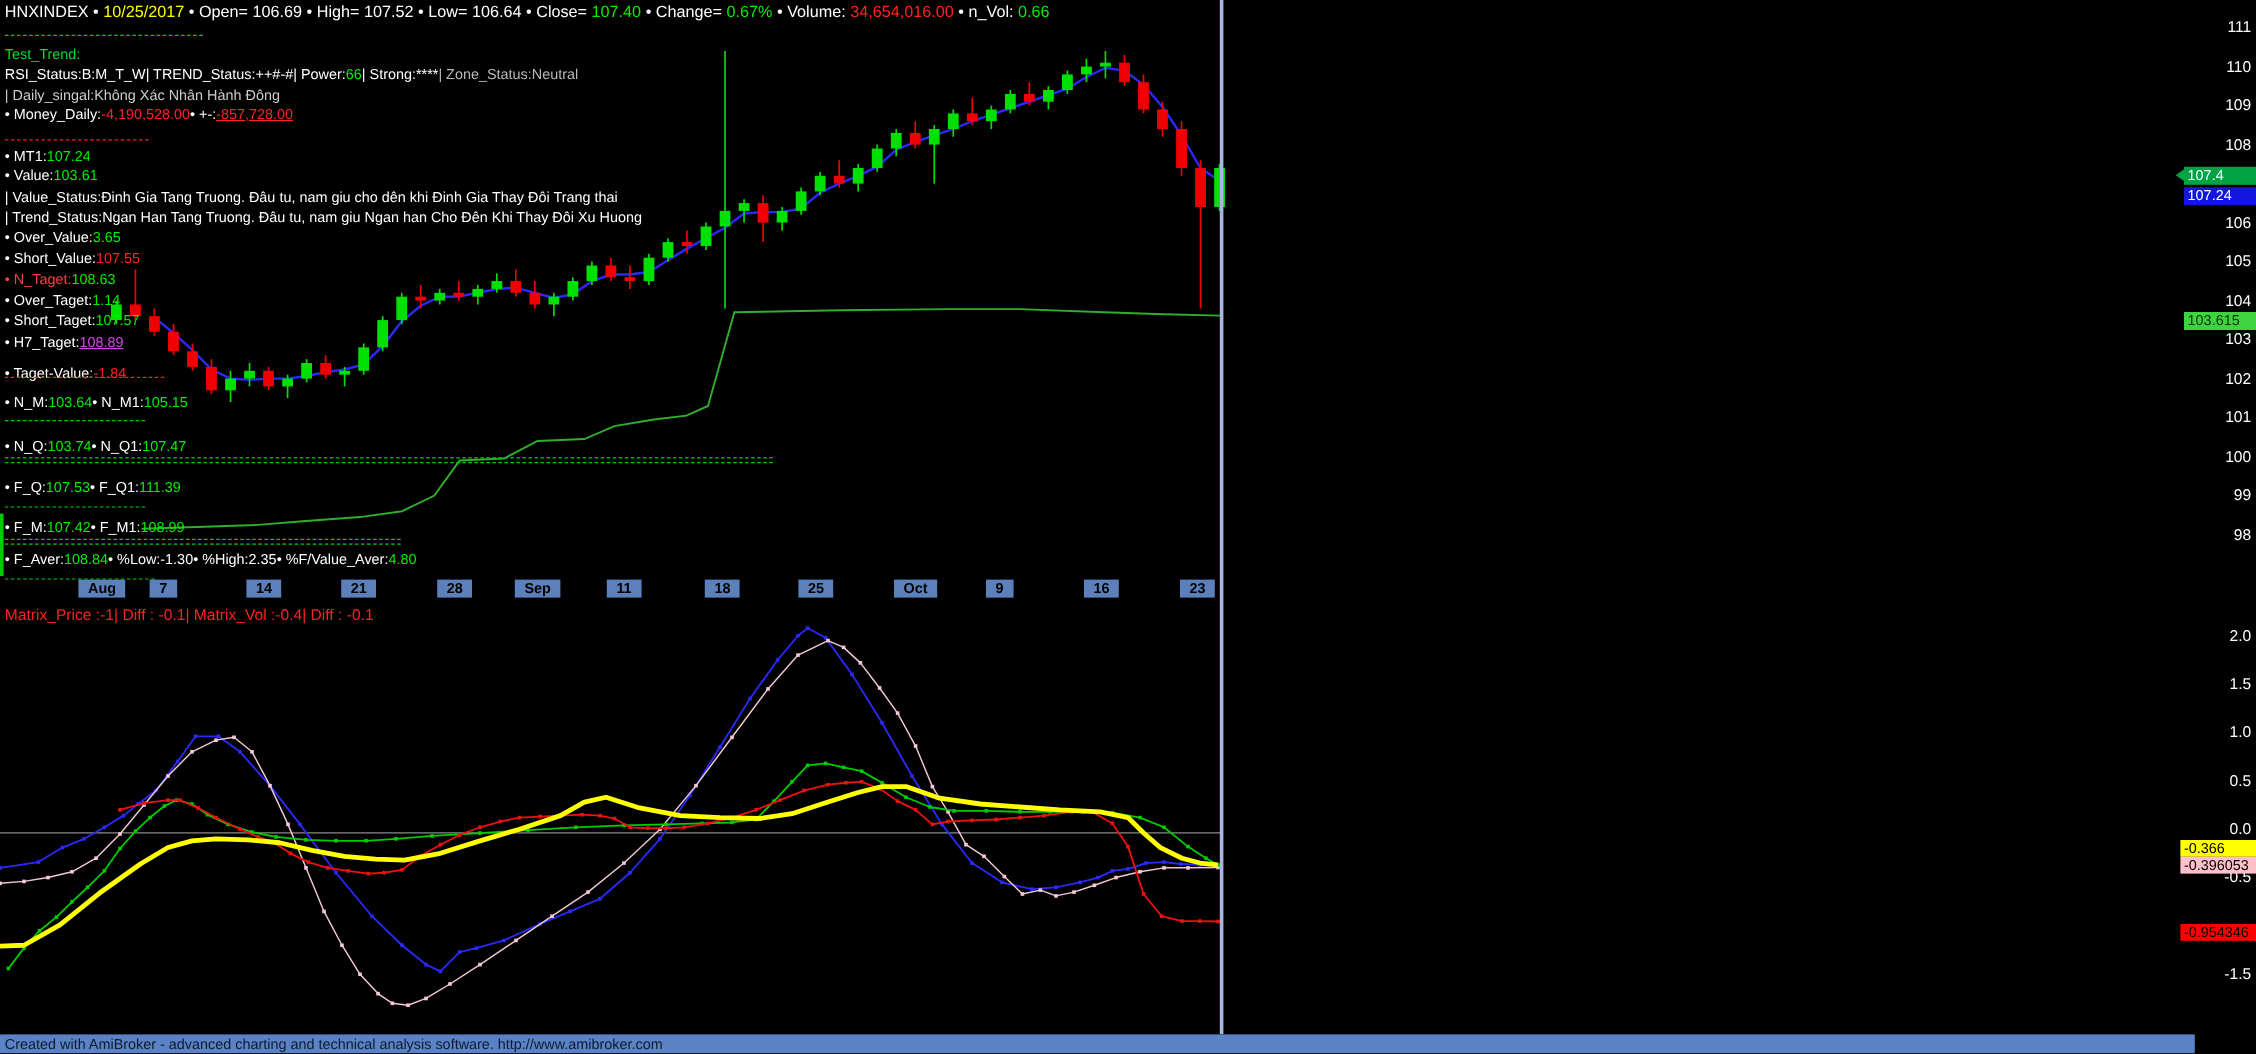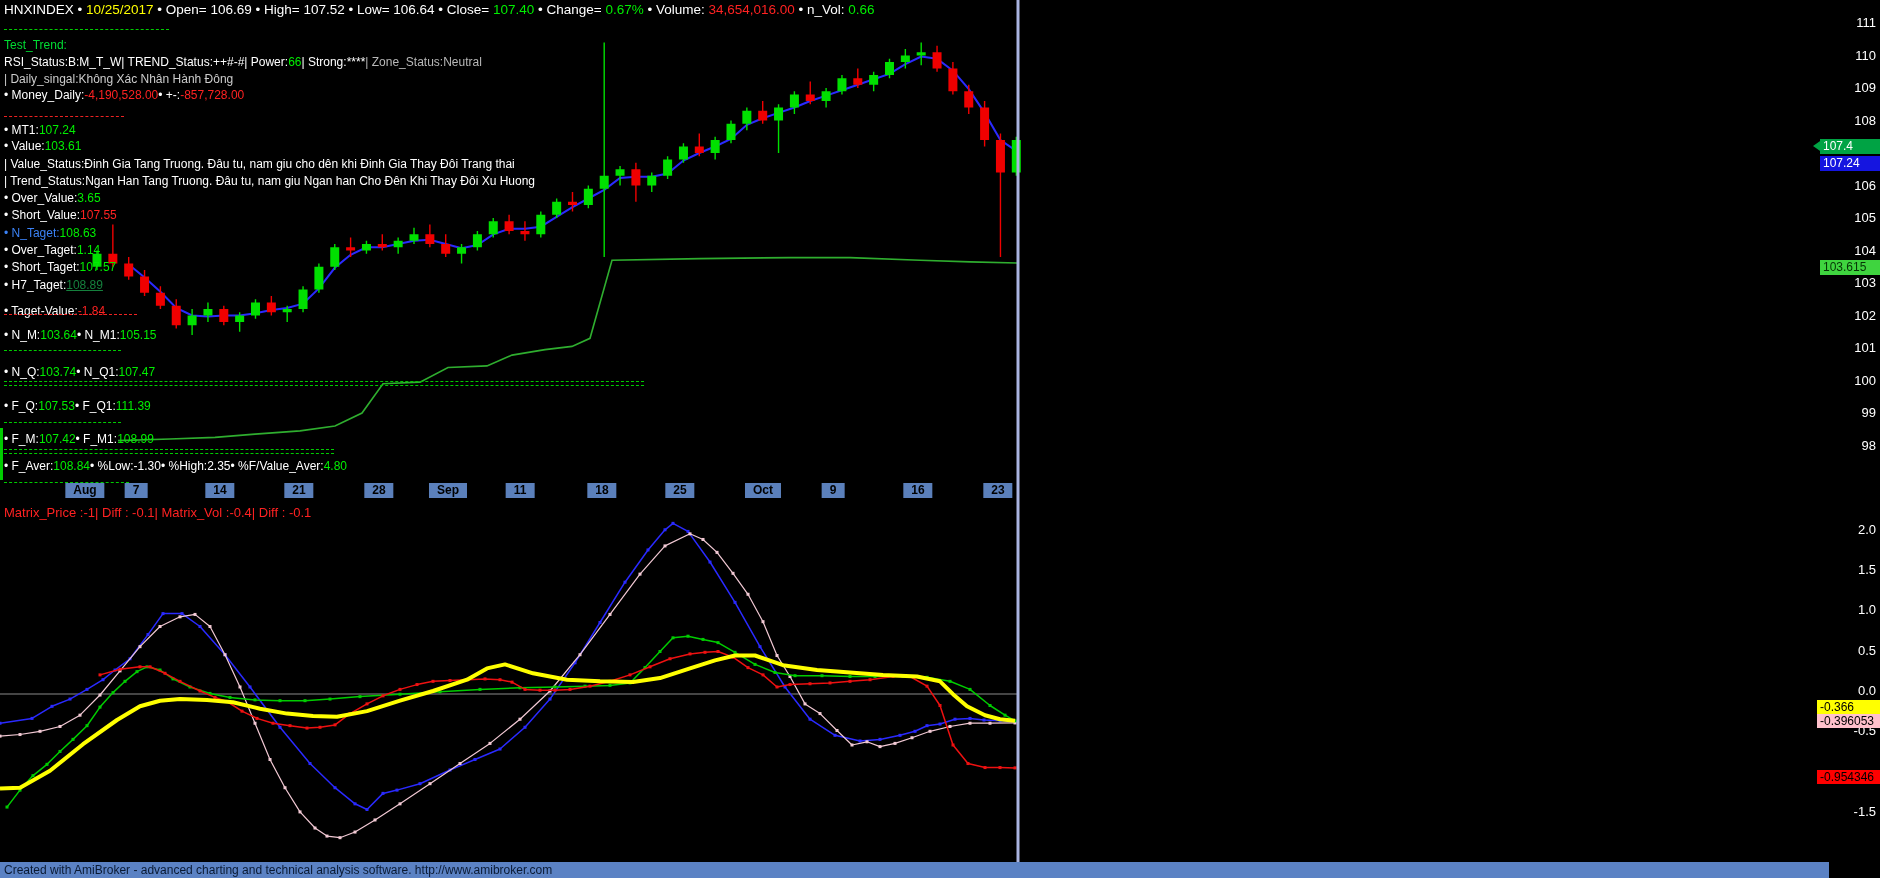--- a/index.html
+++ b/index.html
@@ -367,32 +367,32 @@
       <polyline points="0,788.5 20,787.7 50,770.8 83,744.2 117,720.0 140,706.3 160,700.7 180,699.1 207,699.9 233,702.3 260,708.7 287,713.6 313,716.0 337,716.8 367,711.1 400,700.7 433,691.0 467,679.7 487,668.4 505,664.4 533,673.3 567,679.7 600,681.3 633,682.1 660,678.1 690,668.4 715,660.4 735,655.5 755,655.5 783,665.2 817,670.0 850,672.5 883,674.9 917,676.5 940,681.3 953,694.2 967,706.3 985,715.2 1000,719.2 1015,720.8" fill="none" stroke="#ffff00" stroke-width="4" stroke-linejoin="round"></polyline>
       <line x1="1018" y1="0" x2="1018" y2="862" stroke="#aab4e0" stroke-width="3"></line>
     </svg>
 
   <div id="title-bar"><span style="color: rgb(255, 255, 255);">HNXINDEX</span><span style="color: rgb(255, 255, 255);"> • </span><span style="color: rgb(255, 255, 0);">10/25/2017</span><span style="color: rgb(255, 255, 255);"> • Open= 106.69 • High= 107.52 • Low= 106.64 • Close= </span><span style="color: rgb(0, 238, 0);">107.40</span><span style="color: rgb(255, 255, 255);"> • Change= </span><span style="color: rgb(0, 238, 0);">0.67%</span><span style="color: rgb(255, 255, 255);"> • Volume: </span><span style="color: rgb(255, 34, 34);">34,654,016.00</span><span style="color: rgb(255, 255, 255);"> • n_Vol: </span><span style="color: rgb(0, 238, 0);">0.66</span></div>
   <div id="annotations">
       <div class="sep-dash" style="top: 29px; width: 165px; border-color: rgb(0, 204, 0);"></div>
       <div class="ann-line" style="top: 38px;"><span style="color: rgb(0, 221, 51);">Test_Trend:</span></div>
       <div class="ann-line" style="top: 55px;"><span style="color: rgb(255, 255, 255);">RSI_Status:B:M_T_W| TREND_Status:++#-#| Power:</span><span style="color: rgb(0, 238, 0);">66</span><span style="color: rgb(255, 255, 255);">| Strong:****</span><span style="color: rgb(184, 184, 184);">| Zone_Status:Neutral</span></div>
       <div class="ann-line" style="top: 72px;"><span style="color: rgb(204, 204, 204);">| Daily_singal:Không Xác Nhân Hành Đông</span></div>
-      <div class="ann-line" style="top: 88px;"><span style="color: rgb(255, 255, 255);">• Money_Daily:</span><span style="color: rgb(255, 34, 34);">-4,190,528.00</span><span style="color: rgb(255, 255, 255);">• +-:</span><span style="color: rgb(255, 34, 34);">-857,728.00</span></div>
+      <div class="ann-line" style="top: 88px;"><span style="color: rgb(255, 255, 255);">• Money_Daily:</span><span style="color: rgb(255, 34, 34);">-4,190,528.00</span><span style="color: rgb(255, 255, 255);">• +-:</span><span style="color: rgb(255, 34, 34); text-decoration: underline;">-857,728.00</span></div>
       <div class="sep-dash" style="top: 116px; width: 120px; border-color: rgb(238, 34, 34);"></div>
       <div class="ann-line" style="top: 123px;"><span style="color: rgb(255, 255, 255);">• MT1:</span><span style="color: rgb(0, 238, 0);">107.24</span></div>
       <div class="ann-line" style="top: 139px;"><span style="color: rgb(255, 255, 255);">• Value:</span><span style="color: rgb(0, 238, 0);">103.61</span></div>
       <div class="ann-line" style="top: 157px;"><span style="color: rgb(255, 255, 255);">| Value_Status:Đinh Gia Tang Truong. Đâu tu, nam giu cho dên khi Đinh Gia Thay Đôi Trang thai</span></div>
       <div class="ann-line" style="top: 174px;"><span style="color: rgb(255, 255, 255);">| Trend_Status:Ngan Han Tang Truong. Đâu tu, nam giu Ngan han Cho Đên Khi Thay Đôi Xu Huong</span></div>
       <div class="ann-line" style="top: 191px;"><span style="color: rgb(255, 255, 255);">• Over_Value:</span><span style="color: rgb(0, 238, 0);">3.65</span></div>
       <div class="ann-line" style="top: 208px;"><span style="color: rgb(255, 255, 255);">• Short_Value:</span><span style="color: rgb(255, 34, 34);">107.55</span></div>
-      <div class="ann-line" style="top: 226px;"><span style="color: #3b82f6;">• N_Taget:</span><span style="color: rgb(0, 238, 0);">108.63</span></div>
+      <div class="ann-line" style="top: 226px;"><span style="color: #ef4444;">• N_Taget:</span><span style="color: rgb(0, 238, 0);">108.63</span></div>
       <div class="ann-line" style="top: 243px;"><span style="color: rgb(255, 255, 255);">• Over_Taget:</span><span style="color: rgb(0, 238, 0);">1.14</span></div>
       <div class="ann-line" style="top: 260px;"><span style="color: rgb(255, 255, 255);">• Short_Taget:</span><span style="color: rgb(0, 238, 0);">107.57</span></div>
-      <div class="ann-line" style="top: 278px;"><span style="color: rgb(255, 255, 255);">• H7_Taget:</span><span style="color: #15803d; text-decoration: underline;">108.89</span></div>
+      <div class="ann-line" style="top: 278px;"><span style="color: rgb(255, 255, 255);">• H7_Taget:</span><span style="color: #d946ef; text-decoration: underline;">108.89</span></div>
       <div class="ann-line" style="top: 304px;"><span style="color: rgb(255, 255, 255);">• Taget-Value:</span><span style="color: rgb(255, 34, 34);">-1.84</span></div>
       <div class="sep-dash" style="top: 314px; width: 133px; border-color: rgb(238, 34, 34);"></div>
       <div class="ann-line" style="top: 328px;"><span style="color: rgb(255, 255, 255);">• N_M:</span><span style="color: rgb(0, 238, 0);">103.64</span><span style="color: rgb(255, 255, 255);">• N_M1:</span><span style="color: rgb(0, 238, 0);">105.15</span></div>
       <div class="sep-dash" style="top: 350px; width: 117px; border-color: rgb(0, 204, 0);"></div>
       <div class="ann-line" style="top: 365px;"><span style="color: rgb(255, 255, 255);">• N_Q:</span><span style="color: rgb(0, 238, 0);">103.74</span><span style="color: rgb(255, 255, 255);">• N_Q1:</span><span style="color: rgb(0, 238, 0);">107.47</span></div>
       <div class="sep-double" style="top: 381px; width: 640px; border-color: rgb(0, 204, 0);"></div>
       <div class="ann-line" style="top: 399px;"><span style="color: rgb(255, 255, 255);">• F_Q:</span><span style="color: rgb(0, 238, 0);">107.53</span><span style="color: rgb(255, 255, 255);">• F_Q1:</span><span style="color: rgb(0, 238, 0);">111.39</span></div>
       <div class="sep-dash" style="top: 422px; width: 117px; border-color: rgb(0, 204, 0);"></div>
       <div class="ann-line" style="top: 432px;"><span style="color: rgb(255, 255, 255);">• F_M:</span><span style="color: rgb(0, 238, 0);">107.42</span><span style="color: rgb(255, 255, 255);">• F_M1:</span><span style="color: rgb(0, 238, 0);">108.99</span></div>
       <div class="sep-double" style="top: 449px; width: 330px; border-color: rgb(0, 204, 0);"></div>

